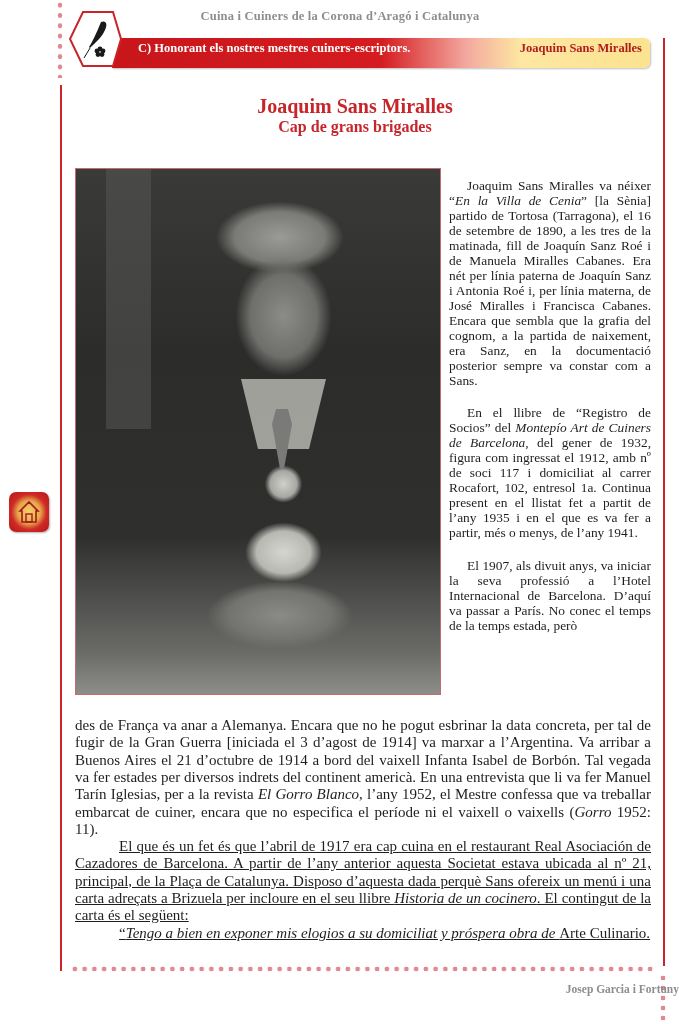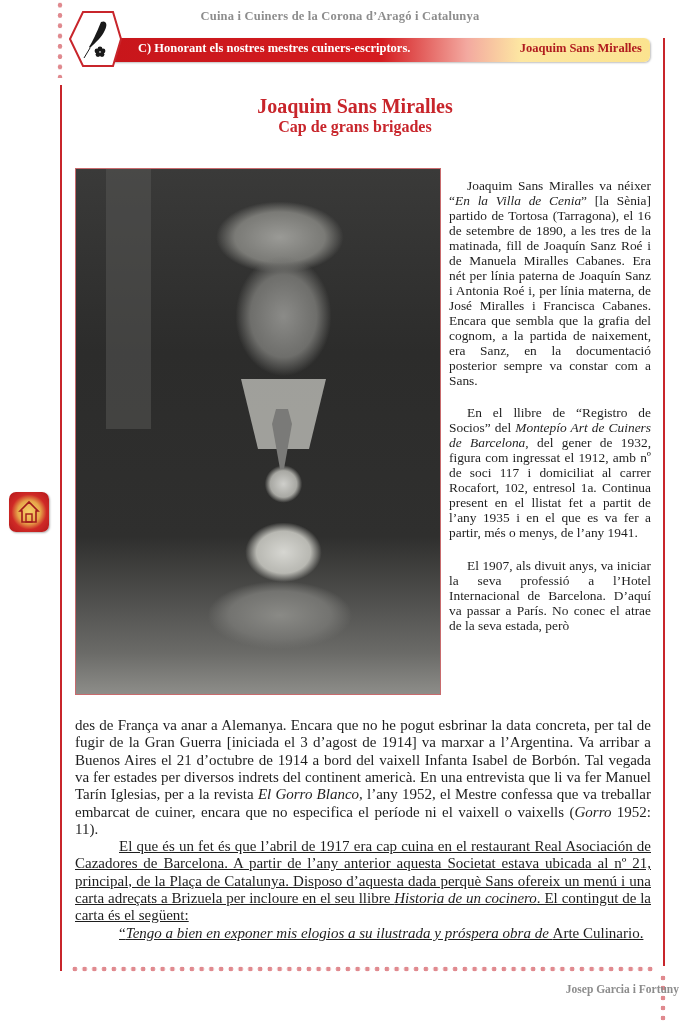--- a/index.html
+++ b/index.html
@@ -13,21 +13,21 @@
   .dotrow-bottom { position:absolute; left:70px; top:966px; width:586px; height:6px;
     background-image: radial-gradient(circle, #e08a8f 2.2px, transparent 2.6px);
     background-size:9.75px 6px; background-repeat:repeat-x; }
   .dotcol-bottom { position:absolute; left:660px; top:973px; width:6px; height:51px;
     background-image: radial-gradient(circle, #e08a8f 2.2px, transparent 2.6px);
     background-size:6px 10px; background-repeat:repeat-y; }
 
   .top-title { position:absolute; left:0; width:900px; top:9px; text-align:center; left:-110px;
     font-size:12.5px; font-weight:bold; color:#8d8d8d; letter-spacing:0.2px; }
 
-  .banner { position:absolute; left:112px; top:38px; width:538px; height:24px; border-radius:0 6px 6px 0;
+  .banner { position:absolute; left:112px; top:38px; width:538px; height:30px; border-radius:0 6px 6px 0;
     background: linear-gradient(90deg, #c8161b 0%, #d51c20 50%, #f3a9a0 66%, #fde7a2 76%, #fbe38f 100%);
     box-shadow: 1px 1px 2px rgba(0,0,0,0.25); }
   .banner-left { position:absolute; left:26px; top:3px; font-size:12.5px; font-weight:bold; color:#ffffff; white-space:nowrap; }
   .banner-right { position:absolute; right:8px; top:3px; font-size:12.5px; font-weight:bold; color:#b01c1f; white-space:nowrap; }
 
   .hexicon { position:absolute; left:68px; top:10px; width:54px; height:58px; }
 
   .home-btn { position:absolute; left:9px; top:492px; width:40px; height:40px; border-radius:7px;
     background: radial-gradient(circle at 50% 50%, #f6d06a 0%, #e7a74a 40%, #cf2a26 62%, #b3171a 100%);
     box-shadow: 1px 1px 2px rgba(0,0,0,0.3); cursor:pointer; }
@@ -100,25 +100,25 @@
 
 <div class="photo" title="Portrait photograph of Joaquim Sans Miralles smiling behind a sculpted cake">
   <div class="bg-left"></div>
   <div class="collar"></div>
   <div class="tie"></div>
 </div>
 
 <div class="col-right">
   <p>Joaquim Sans Miralles va néixer “<i>En la Villa de Cenia</i>” [la Sènia] partido de Tortosa (Tarragona), el 16 de setembre de 1890, a les tres de la matinada, fill de Joaquín Sanz Roé  i de Manuela Miralles Cabanes. Era nét per línia paterna de Joaquín Sanz i Antonia Roé i, per línia materna, de José Miralles i Francisca Cabanes. Encara que sembla que la grafia del cognom, a la partida de naixement, era Sanz, en la documentació posterior sempre va constar com a Sans.</p>
   <p>En el llibre de “Registro de Socios” del <i>Montepío Art de Cuiners de Barcelona</i>, del gener de 1932, figura com ingressat el 1912, amb nº de soci 117 i domiciliat al carrer Rocafort, 102, entresol 1a. Continua present en el llistat fet a partit de l’any 1935 i en el que es va fer a partir, més o menys, de l’any 1941.</p>
-  <p style="margin-bottom:0">El 1907, als divuit anys, va iniciar la seva professió a l’Hotel Internacional de Barcelona. D’aquí va passar a París. No conec el atrae de la seva estada, però</p>
+  <p style="margin-bottom:0">El 1907, als divuit anys, va iniciar la seva professió a l’Hotel Internacional de Barcelona. D’aquí va passar a París. No conec el temps de la temps estada, però</p>
 </div>
 
 <div class="full" style="top:717px">
   <p>des de França va anar a Alemanya. Encara que no he pogut esbrinar la data concreta, per tal de fugir de la Gran Guerra [iniciada el 3 d’agost de 1914] va marxar a l’Argentina. Va arribar a Buenos Aires el 21 d’octubre de 1914 a bord del vaixell Infanta Isabel de Borbón. Tal vegada va fer estades per diversos indrets del continent americà. En una entrevista que li va fer Manuel Tarín Iglesias, per a la revista <i>El Gorro Blanco</i>, l’any 1952, el Mestre confessa que va treballar embarcat de cuiner, encara que no especifica el període ni el vaixell o vaixells (<i>Gorro</i> 1952: 11).</p>
 </div>
 
 <div class="full" style="top:838px">
   <p class="ind">El que és un fet és que l’abril de 1917 era cap cuina en el restaurant Real Asociación de Cazadores de Barcelona. A partir de l’any anterior aquesta Societat estava ubicada al nº 21, principal, de la Plaça de Catalunya. Disposo d’aquesta dada perquè Sans ofereix un menú i una carta adreçats a Brizuela per incloure en el seu llibre <i>Historia de un cocinero</i>. El contingut de la carta és el següent:</p>
-  <p class="ind">“<i>Tengo a bien en exponer mis elogios a su ilustrada y próspera obra de </i>Arte Culinario.</p>
+  <p class="ind">“<i>Tengo a bien en exponer mis elogios a su domiciliat y próspera obra de </i>Arte Culinario.</p>
 </div>
 
 <div class="footer">Josep Garcia i Fortuny</div>
 
 </body></html>

